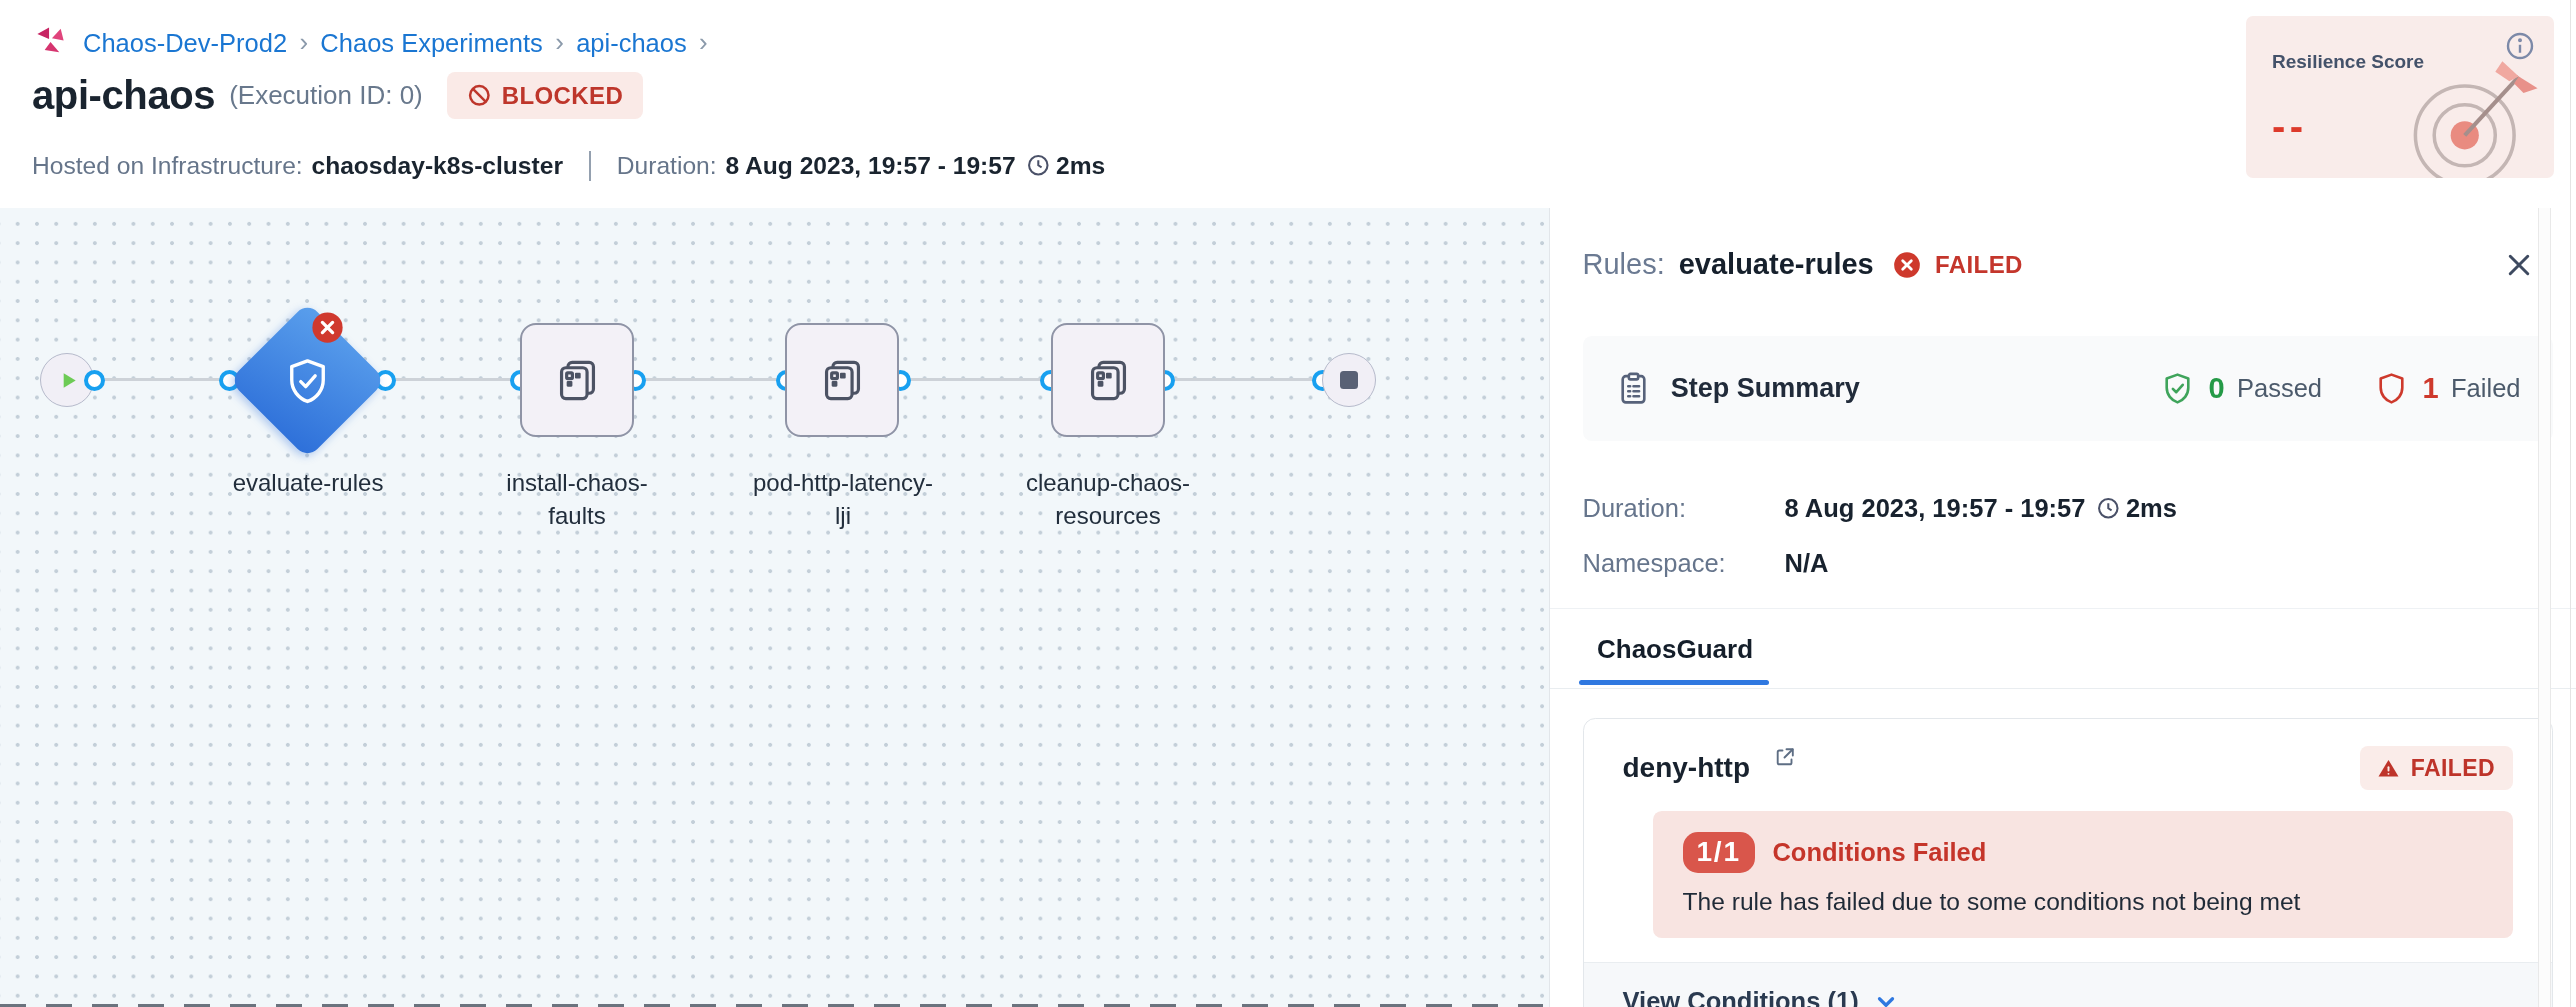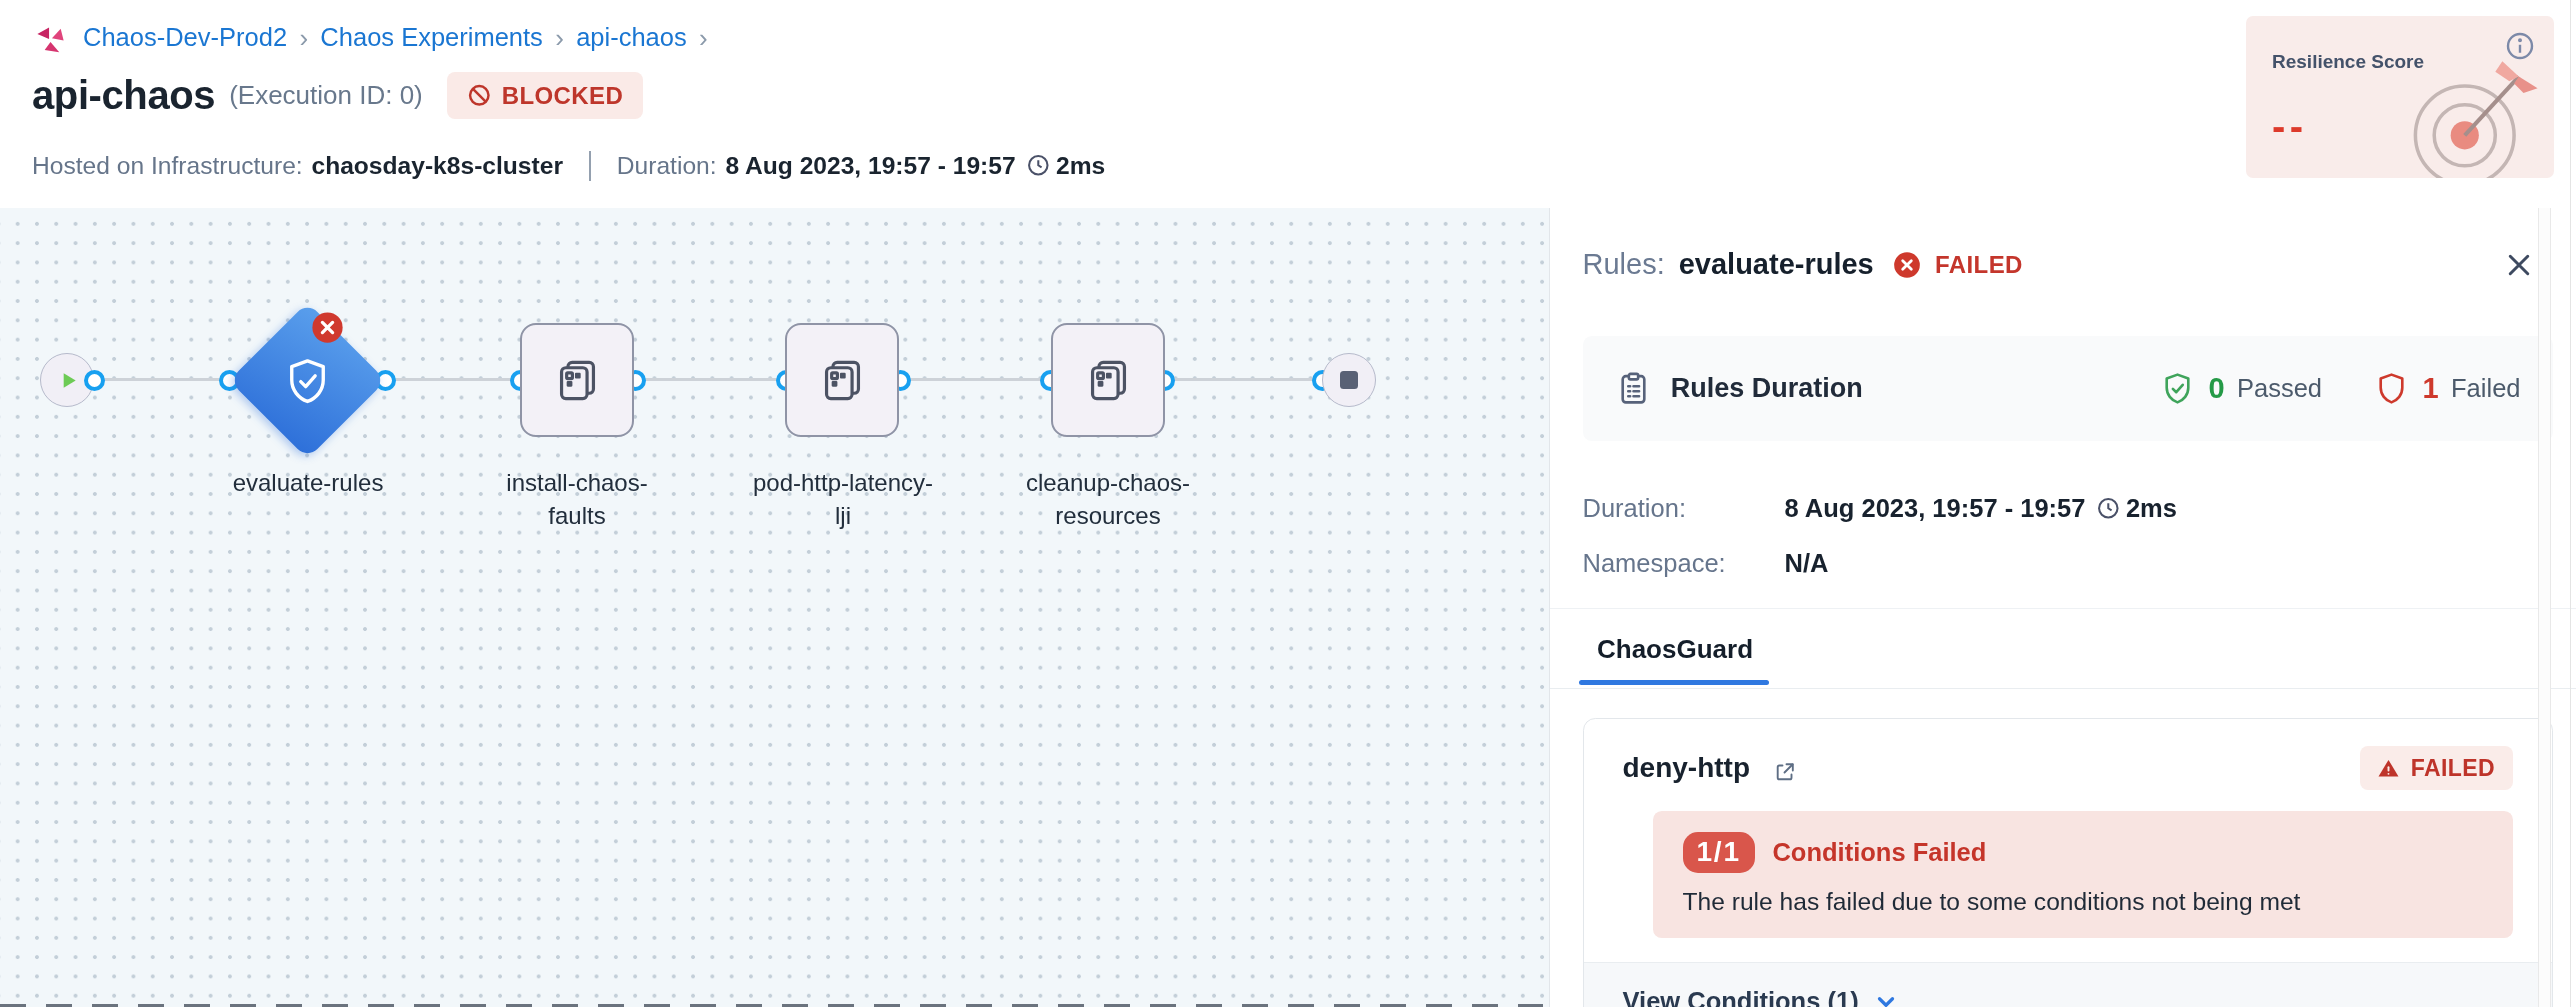--- a/index.html
+++ b/index.html
@@ -2,21 +2,21 @@
 <html style="font-size:14px"><head>
 <meta charset="utf-8">
 <style>
   html,body{margin:0;padding:0;background:#e9edf1;}
   .screen{
     position:relative;width:2576px;height:1008px;background:#ffffff;
     font-family:"Liberation Sans",sans-serif;overflow:hidden;color:#1a242f;
   }
   
   .app-header{position:absolute;top:0;left:0;right:0;height:208px;background:#fff;border-bottom:0.9px solid #e7eaee;}
-  .breadcrumb{position:absolute;top:23px;left:32px;display:flex;align-items:flex-start;gap:10.5px;font-size:25.5px;}
+  .breadcrumb{position:absolute;top:23px;left:32px;display:flex;align-items:flex-end;gap:10.5px;font-size:25.5px;}
   .crumb-link{color:#1a76d2;cursor:pointer;}
   .crumb-sep{color:#8b9aab;font-size:26px;padding:0 1.8px;}
   .logo-icon{width:37px;height:35px;display:flex;align-items:center;margin-right:3.5px;}
   .title-row{position:absolute;top:72px;left:32px;display:flex;align-items:center;}
   .page-title{font-size:40px;font-weight:700;color:#1a242f;letter-spacing:-0.4px;}
   .exec-id{font-size:26px;color:#68788c;margin-left:14px;}
   .badge-blocked{display:flex;align-items:center;gap:10.5px;background:#faeae7;color:#be362b;
     font-weight:700;font-size:24px;padding:9.7px 19.3px;border-radius:8px;margin-left:24.6px;letter-spacing:0.4px;}
   .info-row{position:absolute;top:148px;left:32px;display:flex;align-items:center;font-size:24.6px;height:35px;}
   .info-label{color:#66758a;margin-right:8.8px;}
@@ -74,21 +74,21 @@
   .detail-row{position:absolute;left:32.5px;display:flex;font-size:25.5px;align-items:center;}
   .detail-row.duration{top:286px;}
   .detail-row.namespace{top:341px;}
   .detail-label{color:#66758c;width:202px;}
   .detail-value{color:#18222e;font-weight:700;display:flex;align-items:center;}
   .tab-section{position:absolute;left:0;right:0;top:400px;height:79px;border-top:0.9px solid #eef1f4;border-bottom:1.8px solid #e9edf0;}
   .tab-item{position:absolute;left:47px;top:24.6px;font-size:26px;font-weight:700;color:#141e2a;cursor:pointer;}
   .tab-underline{position:absolute;left:29px;top:71px;width:190px;height:5.3px;border-radius:2.6px;background:#2f78e0;}
   .rule-card{position:absolute;top:510px;left:32.5px;width:970px;height:545px;background:#fff;border:1.8px solid #e3e7eb;border-radius:12.3px;box-sizing:border-box;overflow:hidden;}
   .rule-card-header{display:flex;justify-content:space-between;align-items:center;padding:26px 39px 0 39px;height:46px;}
-  .rule-name-wrap{display:flex;align-items:flex-end;gap:23px;}
+  .rule-name-wrap{display:flex;align-items:flex-start;gap:23px;}
   .rule-name{font-size:28px;font-weight:700;color:#18222e;}
   .ext-link-icon{width:24px;height:24px;display:flex;margin-top:-7px;cursor:pointer;}
   .badge-failed{display:flex;align-items:center;gap:10.5px;background:#faece9;border-radius:8px;padding:8.8px 17.6px;}
   .badge-failed-text{font-size:23px;font-weight:700;color:#be342a;letter-spacing:0.4px;}
   .warn-icon{width:23px;height:23px;display:flex;}
   .rule-alert{margin:20px 39px 0 69px;background:#f8e4e1;border-radius:8.8px;padding:21px 30px;}
   .alert-line1{display:flex;align-items:center;gap:17.6px;}
   .ratio-pill{background:#d9564b;color:#fff;font-size:28px;font-weight:700;padding:4.4px 14px;border-radius:15px;letter-spacing:1.8px;}
   .alert-title{font-size:25.5px;font-weight:700;color:#c5352a;}
   .alert-msg{margin-top:14px;font-size:24.6px;color:#1f2a37;line-height:30px;}
@@ -287,21 +287,21 @@
 
     <div class="rules-card">
       <div class="rules-left">
         <span class="clipboard-icon">
           <svg viewBox="0 0 24 24" width="37" height="37" fill="none" stroke="#57627a" stroke-width="1.7">
             <rect x="5" y="4" width="14" height="17" rx="2"></rect>
             <rect x="9" y="2.5" width="6" height="3.6" rx="1" fill="#fff"></rect>
             <path d="M8.6 10.5h1.2 M12 10.5h3.6 M8.6 13.8h1.2 M12 13.8h3.6 M8.6 17h1.2 M12 17h3.6" stroke-linecap="round"></path>
           </svg>
         </span>
-        <span class="rules-title">Rules Duration</span>
+        <span class="rules-title">Step Summary</span>
       </div>
       <div class="rules-right">
         <span class="shield-icon">
           <svg viewBox="0 0 24 24" width="37" height="37" fill="none" stroke="#3fa45b" stroke-width="1.7" stroke-linecap="round" stroke-linejoin="round">
             <path d="M12 3 L19 5.5 V11.5 C19 16 16 19.6 12 21 C8 19.6 5 16 5 11.5 V5.5 Z"></path>
             <path d="M9 12.2 l2.2 2.2 L15.4 9.6"></path>
           </svg>
         </span>
         <span class="count-pass">0</span>
         <span class="count-label">Passed</span>

